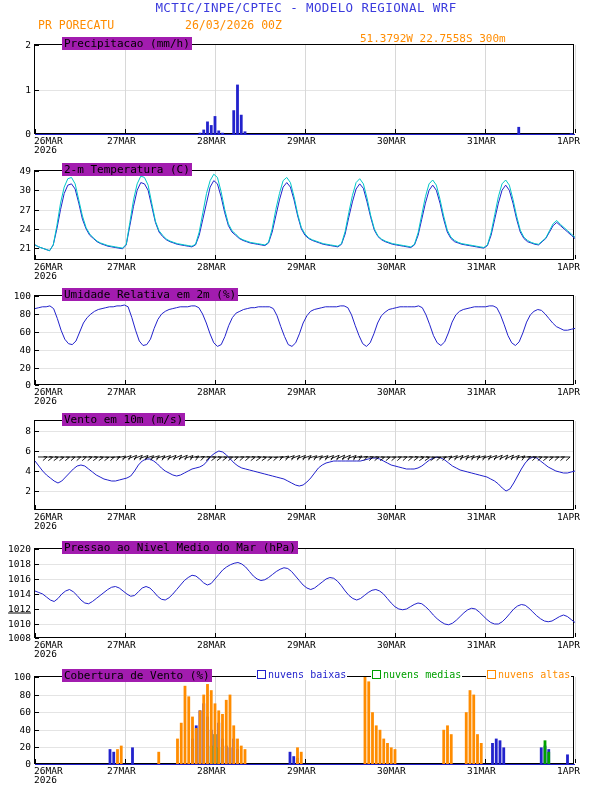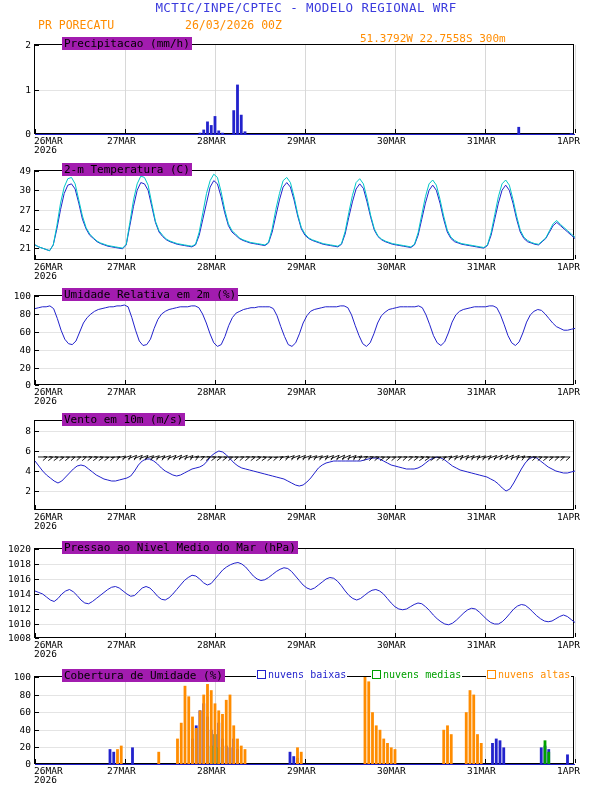--- a/index.html
+++ b/index.html
@@ -113,21 +113,21 @@
         <div class="tickx" style="left: 449.5px;"></div>
         <div class="gridv" style="left: 540px;"></div>
         <div class="tickx" style="left: 539.5px;"></div>
         <svg width="540" height="90">
           <polyline points="0.00,73.93 3.65,75.86 7.30,77.14 10.95,78.43 14.59,79.71 18.24,73.93 21.89,57.86 25.54,38.57 29.19,22.50 32.84,14.14 36.49,12.86 40.14,18.00 43.78,32.14 47.43,48.21 51.08,57.86 54.73,64.29 58.38,67.50 62.03,70.71 65.68,72.64 69.32,73.93 72.97,75.21 76.62,75.86 80.27,76.50 83.92,77.14 87.57,77.79 91.22,73.93 94.86,54.64 98.51,35.36 102.16,19.29 105.81,11.57 109.46,12.86 113.11,19.29 116.76,35.36 120.41,51.43 124.05,61.07 127.70,65.57 131.35,68.79 135.00,70.71 138.65,72.00 142.30,73.29 145.95,73.93 149.59,74.57 153.24,75.21 156.89,75.86 160.54,73.93 164.19,64.29 167.84,48.21 171.49,32.14 175.14,16.07 178.78,9.64 182.43,12.86 186.08,25.71 189.73,41.79 193.38,54.64 197.03,61.07 200.68,64.29 204.32,67.50 207.97,69.43 211.62,70.71 215.27,72.00 218.92,72.64 222.57,73.29 226.22,73.93 229.86,74.57 233.51,72.00 237.16,61.07 240.81,45.00 244.46,28.93 248.11,16.07 251.76,11.57 255.41,16.07 259.05,28.93 262.70,45.00 266.35,57.86 270.00,64.29 273.65,67.50 277.30,69.43 280.95,70.71 284.59,72.00 288.24,73.29 291.89,73.93 295.54,74.57 299.19,75.21 302.84,75.86 306.49,73.29 310.14,63.00 313.78,46.29 317.43,30.86 321.08,18.00 324.73,12.86 328.38,17.36 332.03,30.86 335.68,46.29 339.32,59.14 342.97,65.57 346.62,68.79 350.27,70.71 353.92,72.00 357.57,73.29 361.22,73.93 364.86,74.57 368.51,75.21 372.16,75.86 375.81,76.50 379.46,73.93 383.11,64.29 386.76,48.21 390.41,32.14 394.05,19.29 397.70,14.14 401.35,19.29 405.00,32.14 408.65,48.21 412.30,61.07 415.95,67.50 419.59,70.71 423.24,72.00 426.89,73.29 430.54,73.93 434.19,74.57 437.84,75.21 441.49,75.86 445.14,76.50 448.78,77.14 452.43,74.57 456.08,64.29 459.73,48.21 463.38,32.14 467.03,19.29 470.68,14.14 474.32,19.29 477.97,32.14 481.62,48.21 485.27,61.07 488.92,67.50 492.57,70.71 496.22,72.00 499.86,73.29 503.51,73.93 507.16,70.71 510.81,67.50 514.46,61.07 518.11,54.64 521.76,51.43 525.41,54.64 529.05,57.86 532.70,61.07 536.35,64.29 540.00,67.50" fill="none" stroke="#2222cc" stroke-width="1"></polyline>
           <polyline points="0.00,73.93 3.65,75.86 7.30,77.14 10.95,78.43 14.59,79.71 18.24,73.93 21.89,54.64 25.54,32.14 29.19,16.07 32.84,7.71 36.49,6.43 40.14,12.86 43.78,28.93 47.43,45.00 51.08,56.57 54.73,63.00 58.38,66.86 62.03,70.07 65.68,72.00 69.32,73.29 72.97,74.57 76.62,75.21 80.27,75.86 83.92,76.50 87.57,77.14 91.22,73.29 94.86,51.43 98.51,28.93 102.16,12.86 105.81,5.14 109.46,6.43 113.11,14.14 116.76,32.14 120.41,50.14 124.05,59.79 127.70,64.29 131.35,68.14 135.00,70.07 138.65,71.36 142.30,72.64 145.95,73.29 149.59,73.93 153.24,74.57 156.89,75.21 160.54,73.29 164.19,61.07 167.84,41.79 171.49,22.50 175.14,9.64 178.78,3.21 182.43,6.43 186.08,20.57 189.73,38.57 193.38,52.71 197.03,59.79 200.68,63.00 204.32,66.86 207.97,68.79 211.62,70.07 215.27,71.36 218.92,72.00 222.57,72.64 226.22,73.29 229.86,73.93 233.51,71.36 237.16,57.86 240.81,38.57 244.46,22.50 248.11,9.64 251.76,6.43 255.41,11.57 259.05,25.71 262.70,43.07 266.35,56.57 270.00,63.00 273.65,66.86 277.30,68.79 280.95,70.07 284.59,71.36 288.24,72.64 291.89,73.29 295.54,73.93 299.19,74.57 302.84,75.21 306.49,72.64 310.14,60.43 313.78,41.79 317.43,24.43 321.08,11.57 324.73,7.71 328.38,12.86 332.03,27.00 335.68,44.36 339.32,57.86 342.97,64.93 346.62,68.14 350.27,70.07 353.92,71.36 357.57,72.64 361.22,73.29 364.86,73.93 368.51,74.57 372.16,75.21 375.81,75.86 379.46,73.29 383.11,61.71 386.76,43.71 390.41,25.71 394.05,12.86 397.70,9.00 401.35,14.14 405.00,28.29 408.65,45.00 412.30,59.14 415.95,66.21 419.59,69.43 423.24,71.36 426.89,72.64 430.54,73.29 434.19,73.93 437.84,74.57 441.49,75.21 445.14,75.86 448.78,76.50 452.43,73.93 456.08,61.71 459.73,43.71 463.38,25.71 467.03,12.86 470.68,9.00 474.32,14.14 477.97,28.29 481.62,45.00 485.27,59.14 488.92,66.21 492.57,69.43 496.22,71.36 499.86,72.64 503.51,73.29 507.16,70.07 510.81,66.86 514.46,59.79 518.11,52.71 521.76,49.50 525.41,53.36 529.05,56.57 532.70,59.79 536.35,63.00 540.00,66.21" fill="none" stroke="#00c8c8" stroke-width="1"></polyline>
         </svg>
       </div>
       <div class="ptitle" style="left: 28px; top: -7px;">2-m Temperatura (C)</div>
       <div class="ylab" style="top: 77.1429px;">21</div>
-      <div class="ylab" style="top: 57.8571px;">42</div>
+      <div class="ylab" style="top: 57.8571px;">24</div>
       <div class="ylab" style="top: 38.5714px; margin-left: 8px;">27</div>
       <div class="ylab" style="top: 19.2857px;">30</div>
       <div class="ylab" style="top: 0px;">49</div>
       <div class="xlab" style="left: 0px;">26MAR</div>
       <div class="xlab" style="left: 73px;">27MAR</div>
       <div class="xlab" style="left: 163px;">28MAR</div>
       <div class="xlab" style="left: 253px;">29MAR</div>
       <div class="xlab" style="left: 343px;">30MAR</div>
       <div class="xlab" style="left: 433px;">31MAR</div>
       <div class="xlab" style="left: 523px;">1APR</div>
@@ -436,21 +436,21 @@
         <div class="tickx" style="left: 449.5px;"></div>
         <div class="gridv" style="left: 540px;"></div>
         <div class="tickx" style="left: 539.5px;"></div>
         <svg width="540" height="90">
           <polyline points="0.00,42.00 3.83,43.50 7.66,45.00 11.49,48.00 15.32,51.00 19.15,52.50 22.98,49.50 26.81,45.00 30.64,42.00 34.47,40.50 38.30,42.75 42.13,46.50 45.96,51.00 49.79,54.00 53.62,54.75 57.45,52.50 61.28,49.50 65.11,46.50 68.94,43.50 72.77,40.50 76.60,38.25 80.43,37.50 84.26,39.00 88.09,42.00 91.91,45.00 95.74,47.25 99.57,46.50 103.40,42.75 107.23,39.00 111.06,37.50 114.89,39.00 118.72,42.75 122.55,47.25 126.38,50.25 130.21,51.00 134.04,48.75 137.87,45.00 141.70,40.50 145.53,36.00 149.36,31.50 153.19,28.50 157.02,26.25 160.85,27.00 164.68,30.00 168.51,33.75 172.34,36.00 176.17,34.50 180.00,30.00 183.83,25.50 187.66,21.00 191.49,18.00 195.32,15.75 199.15,14.25 202.98,13.50 206.81,15.00 210.64,18.00 214.47,22.50 218.30,27.00 222.13,30.00 225.96,31.50 229.79,30.75 233.62,28.50 237.45,25.50 241.28,22.50 245.11,20.25 248.94,18.75 252.77,19.50 256.60,22.50 260.43,27.00 264.26,31.50 268.09,36.00 271.91,39.00 275.74,40.50 279.57,39.00 283.40,36.00 287.23,33.00 291.06,30.00 294.89,28.50 298.72,29.25 302.55,32.25 306.38,36.75 310.21,42.00 314.04,46.50 317.87,49.50 321.70,51.00 325.53,49.50 329.36,46.50 333.19,43.50 337.02,41.25 340.85,40.50 344.68,42.00 348.51,45.00 352.34,49.50 356.17,54.00 360.00,57.75 363.83,60.00 367.66,60.75 371.49,60.00 375.32,57.75 379.15,55.50 382.98,54.00 386.81,54.75 390.64,57.75 394.47,61.50 398.30,66.00 402.13,69.75 405.96,72.75 409.79,75.00 413.62,75.75 417.45,74.25 421.28,71.25 425.11,67.50 428.94,63.75 432.77,60.75 436.60,59.25 440.43,60.00 444.26,63.00 448.09,66.75 451.91,70.50 455.74,73.50 459.57,75.00 463.40,75.00 467.23,72.75 471.06,69.00 474.89,64.50 478.72,60.00 482.55,57.00 486.38,55.50 490.21,56.25 494.04,59.25 497.87,63.00 501.70,66.75 505.53,69.75 509.36,72.00 513.19,72.75 517.02,72.00 520.85,69.75 524.68,67.50 528.51,66.00 532.34,67.50 536.17,70.50 540.00,73.50" fill="none" stroke="#2222cc" stroke-width="1"></polyline>
         </svg>
       </div>
       <div class="ptitle" style="left: 28px; top: -7px;">Pressao ao Nivel Medio do Mar (hPa)</div>
       <div class="ylab" style="top: 89px;">1008</div>
       <div class="ylab" style="top: 75px;">1010</div>
-      <div class="ylab" style="top: 60px;">1012</div>
+      <div class="ylab" style="top: 60px; text-decoration: underline;">1012</div>
       <div class="ylab" style="top: 45px;">1014</div>
       <div class="ylab" style="top: 30px;">1016</div>
       <div class="ylab" style="top: 15px;">1018</div>
       <div class="ylab" style="top: 0px;">1020</div>
       <div class="xlab" style="left: 0px;">26MAR</div>
       <div class="xlab" style="left: 73px;">27MAR</div>
       <div class="xlab" style="left: 163px;">28MAR</div>
       <div class="xlab" style="left: 253px;">29MAR</div>
       <div class="xlab" style="left: 343px;">30MAR</div>
       <div class="xlab" style="left: 433px;">31MAR</div>
@@ -552,21 +552,21 @@
           <rect x="411.09" y="48.40" width="2.81" height="39.60" fill="#ff8c00"></rect>
           <rect x="414.84" y="57.20" width="2.81" height="30.80" fill="#ff8c00"></rect>
           <rect x="429.84" y="35.20" width="2.81" height="52.80" fill="#ff8c00"></rect>
           <rect x="433.59" y="13.20" width="2.81" height="74.80" fill="#ff8c00"></rect>
           <rect x="437.34" y="17.60" width="2.81" height="70.40" fill="#ff8c00"></rect>
           <rect x="441.09" y="57.20" width="2.81" height="30.80" fill="#ff8c00"></rect>
           <rect x="444.84" y="66.00" width="2.81" height="22.00" fill="#ff8c00"></rect>
           <line x1="0" y1="87.5" x2="540" y2="87.5" stroke="#2222cc" stroke-width="1"></line>
         </svg>
       </div>
-      <div class="ptitle" style="left: 28px; top: -7px;">Cobertura de Umidade (%)</div>
+      <div class="ptitle" style="left: 28px; top: -7px;">Cobertura de Vento (%)</div>
       <div class="legend" style="left: 222px; top: -7px; color: rgb(34, 34, 204); background: rgb(255, 255, 255); padding: 0px 1px;"><span class="lgbox" style="border-color:#2222cc"></span>nuvens baixas</div>
       <div class="legend" style="left: 337px; top: -7px; color: rgb(0, 160, 0); background: rgb(255, 255, 255); padding: 0px 1px;"><span class="lgbox" style="border-color:#00a000"></span>nuvens medias</div>
       <div class="legend" style="left: 452px; top: -7px; color: rgb(255, 140, 0); background: rgb(255, 255, 255); padding: 0px 1px;"><span class="lgbox" style="border-color:#ff8c00"></span>nuvens altas</div>
       <div class="ylab" style="top: 87px;">0</div>
       <div class="ylab" style="top: 70.4px;">20</div>
       <div class="ylab" style="top: 52.8px;">40</div>
       <div class="ylab" style="top: 35.2px;">60</div>
       <div class="ylab" style="top: 17.6px;">80</div>
       <div class="ylab" style="top: 0px;">100</div>
       <div class="xlab" style="left: 0px;">26MAR</div>

